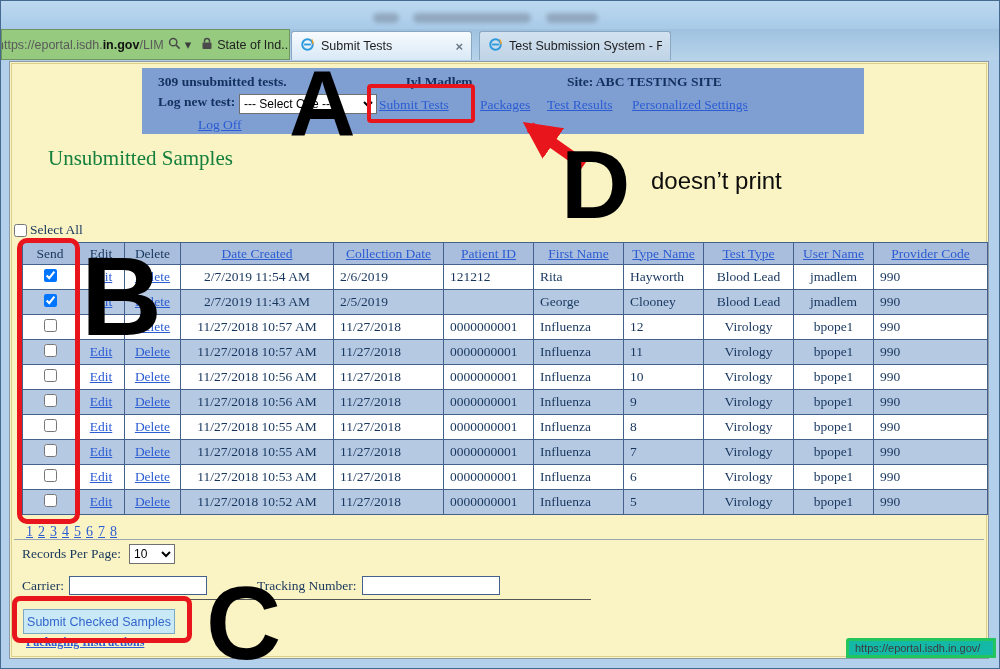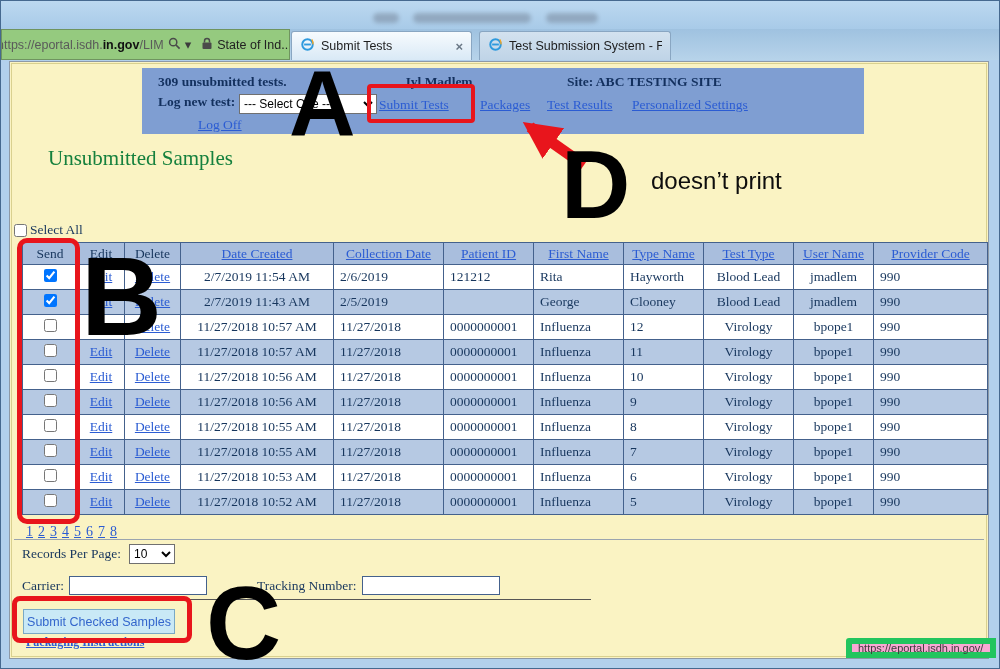--- a/index.html
+++ b/index.html
@@ -68,21 +68,21 @@
     align-items:center; gap:8px; }
   .shipping { position:absolute; left:12px; top:514px; font-size:13.5px; display:flex;
     align-items:center; }
   .txt-input { background:#fff; border:1px solid #44618c; height:19px; width:138px;
     font-family:"Liberation Sans", sans-serif; font-size:12px; padding:0 3px; }
   .submit-btn { position:absolute; left:13px; top:547px; width:152px; height:25px;
     background:#c9e9f6; border:1px solid #79a9c6; color:#3366cc;
     font-family:"Liberation Sans", sans-serif; font-size:12.5px; cursor:pointer; }
   .pkg-link { position:absolute; left:16px; top:573px; font-size:12px; font-weight:bold; }
   .status-tip { position:absolute; left:836px; top:576px; width:150px; height:20px;
-    background:#f9a8d4; border:6px solid #22c55e; border-radius:3px 0 0 0;
+    background:#14b8a6; border:3px solid #22c55e; border-radius:3px 0 0 0;
     font-family:"Liberation Sans", sans-serif; font-size:11px; color:#3c3c3c;
     display:flex; align-items:center; padding:0 6px; white-space:nowrap; }
   
   .ann-box { position:absolute; border:5px solid #e8151c; border-radius:8px; z-index:50; }
   #boxA { left:366px; top:83px; width:108px; height:39px; border-width:4px; border-radius:4px; }
   #boxB { left:16px; top:237px; width:63px; height:286px; border-radius:10px; }
   #boxC { left:11px; top:595px; width:180px; height:47px; border-radius:8px; }
   .ann-letter { position:absolute; z-index:60; color:#000; font-weight:bold;
     font-family:"Liberation Sans", sans-serif; line-height:1; }
   #letterA { left:288px; top:56px; font-size:92px; }

